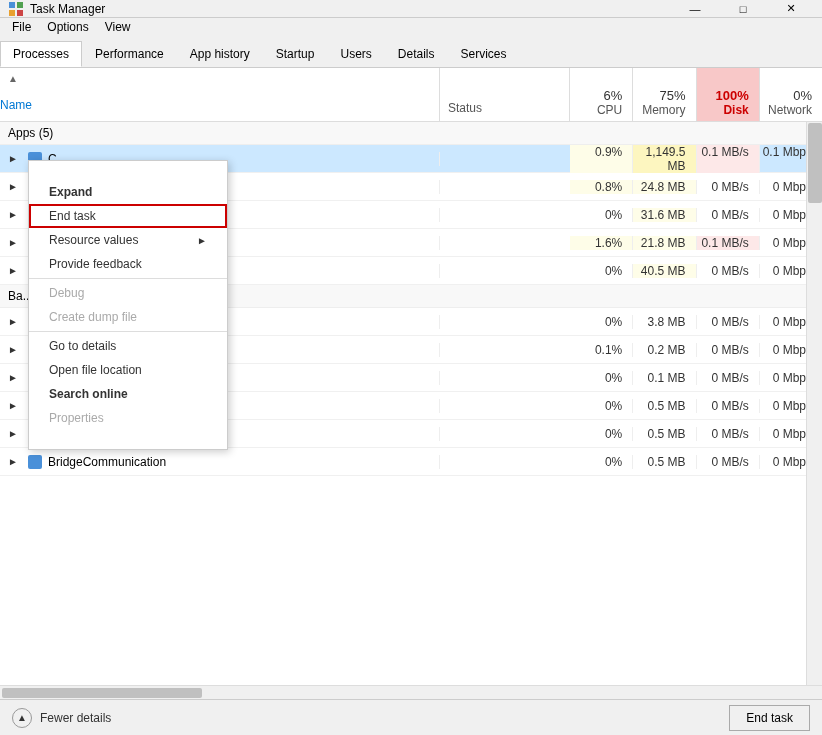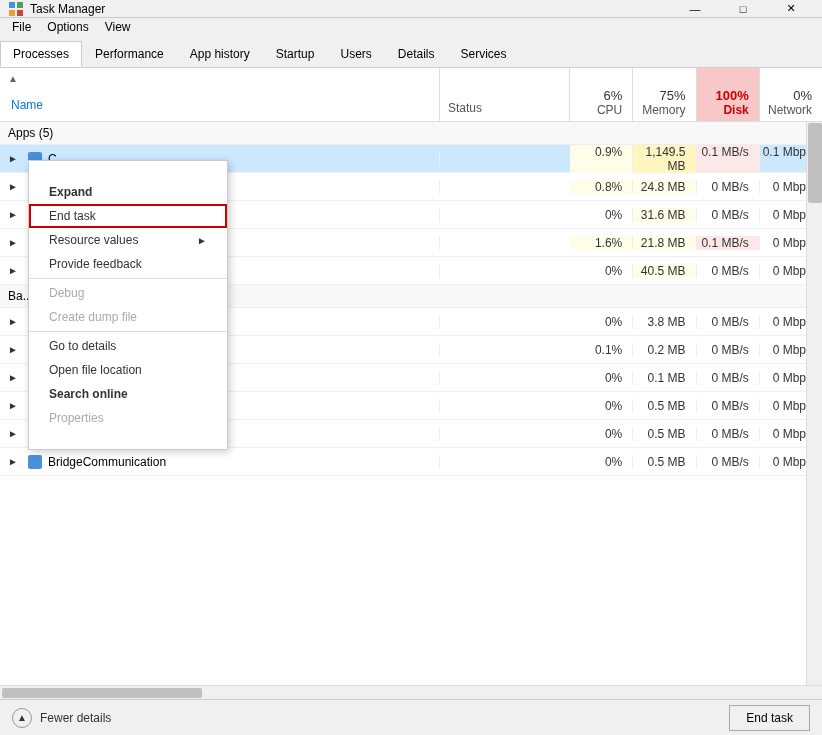--- a/index.html
+++ b/index.html
@@ -119,21 +119,21 @@
       display: flex;
       align-items: center;
       padding-left: 8px;
       font-size: 10px;
       color: #666;
     }
     .col-name-label {
       height: 32px;
       display: flex;
       align-items: center;
-      padding-left: 11px;
+      padding-left: 0;
       font-size: 12px;
       color: #0078d4;
       cursor: pointer;
     }
     .col-status {
       width: 130px;
       min-width: 130px;
       display: flex;
       align-items: flex-end;
       padding-bottom: 6px;

